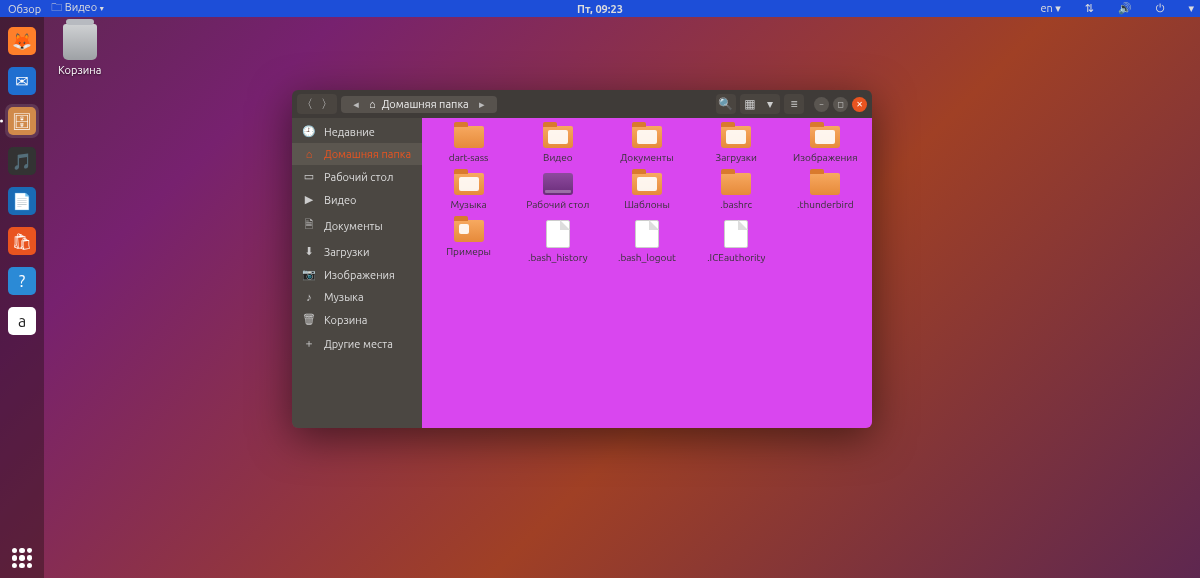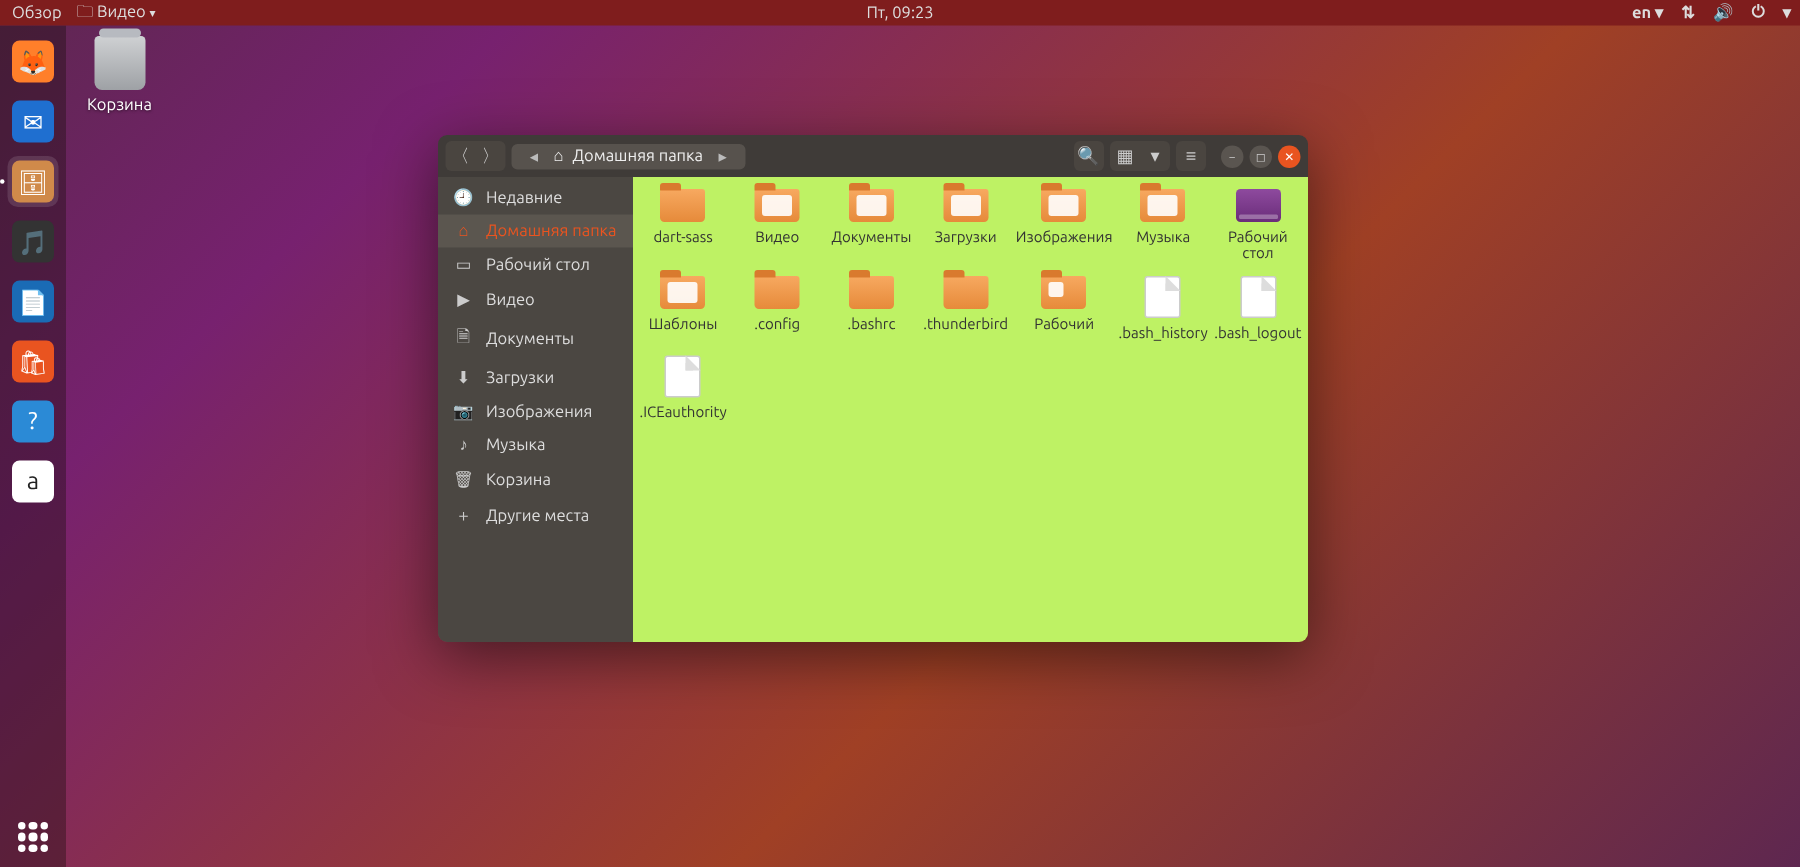--- a/index.html
+++ b/index.html
@@ -1,24 +1,24 @@
 <!DOCTYPE html>
 <html><head>
 <meta charset="utf-8">
 <style>
 * { margin: 0; padding: 0; box-sizing: border-box; font-family: Ubuntu, "Segoe UI", sans-serif; }
 body { width: 1200px; height: 578px; overflow: hidden; background: linear-gradient(135deg, #5e2750 0%, #77216f 20%, #a04025 60%, #5e2750 100%); position: relative; }
 
 
-.top-panel { height: 17px; background: #7f1d1d; color: #ddd; display: flex; align-items: center; font-size: 11px; position: relative; z-index: 100; }
+.top-panel { height: 17px; background: #1d4ed8; color: #ddd; display: flex; align-items: center; font-size: 11px; position: relative; z-index: 100; }
 .top-panel-left { position: absolute; left: 6px; display: flex; align-items: center; gap: 6px; }
 .top-panel-left .menu-item { cursor: pointer; padding: 0 2px; }
 .top-panel-left .dropdown-arrow { font-size: 8px; }
-.top-panel-center { margin: 16px auto; font-weight: 400; }
-.top-panel-right { position: absolute; right: 6px; display: flex; align-items: flex-start; gap: 12px; font-weight: bold; }
+.top-panel-center { margin: 16px auto; font-weight: 700; }
+.top-panel-right { position: absolute; right: 6px; display: flex; align-items: flex-start; gap: 24px; }
 .top-panel-right .tray-item { font-size: 11px; cursor: pointer; }
 
 
 .dock { position: absolute; left: 0; top: 17px; bottom: 0; width: 44px; background: rgba(30,15,15,0.4); display: flex; flex-direction: column; align-items: center; padding-top: 4px; z-index: 50; }
 .dock-item { width: 34px; height: 34px; margin: 3px 0; border-radius: 7px; display: flex; align-items: center; justify-content: center; cursor: pointer; position: relative; }
 .dock-item.active { background: rgba(255,255,255,0.12); }
 .dock-item.active::before, .dock-item.running::before { content:""; position:absolute; left:-5px; top:50%; transform:translateY(-50%); width:3px; height:3px; background:#fff; border-radius:50%; }
 .dock-spacer { flex: 1; }
 .dock-apps { width: 20px; height: 20px; display: grid; grid-template: repeat(3,1fr)/repeat(3,1fr); gap: 2px; margin-bottom: 10px; cursor: pointer; }
 .dock-apps span { background: #fff; border-radius: 50%; }
@@ -43,21 +43,21 @@
 .win-ctrl { width:15px; height:15px; border-radius:50%; background:#5a5550; color:#ccc; font-size:8px; display:flex; align-items:center; justify-content:center; cursor:pointer; }
 .win-ctrl.close { background:#e95420; color:#fff; }
 
 .window-body { flex:1; display:flex; }
 .sidebar { width: 130px; background: #4b4742; color: #ddd; font-size: 11px; padding: 2px 0; }
 .sidebar-item { display:flex; align-items:center; gap:8px; padding: 5px 10px; cursor:pointer; }
 .sidebar-item.selected { background: #5b564f; color: #e95420; }
 .sidebar-item .sb-icon { width:14px; text-align:center; color:#ccc; font-size:11px; }
 .sidebar-item.selected .sb-icon { color:#e95420; }
 
-.file-grid { flex:1; background: #bef264; padding: 8px 2px; overflow:auto; display:grid; grid-template-columns: repeat(7, 1fr); align-content:start; row-gap: 10px; }
+.file-grid { flex:1; background: #d946ef; padding: 8px 2px; overflow:auto; display:grid; grid-template-columns: repeat(5, 1fr); align-content:start; row-gap: 10px; }
 .file-item { text-align:center; cursor:pointer; }
 .file-item .file-label { font-size: 10px; color:#333; word-wrap: break-word; line-height: 1.1; padding: 0 2px; }
 .folder-icon { width: 30px; height: 22px; margin: 0 auto 4px; background: linear-gradient(#f7a960,#e68a3a); border-radius: 2px 2px 3px 3px; position:relative; }
 .folder-icon::before { content:""; position:absolute; top:-4px; left:0; width:14px; height:5px; background:#d97a2e; border-radius:2px 2px 0 0; }
 .folder-icon.emblem::after { content:""; position:absolute; inset:4px 5px; background:#fff; border-radius:2px; opacity:0.9; }
 .file-icon { width: 24px; height: 28px; margin: 0 auto 4px; background: #fff; border:1px solid #ccc; border-radius:2px; position:relative; }
 .file-icon::before { content:""; position:absolute; right:-1px; top:-1px; border:5px solid transparent; border-left-color:#ddd; border-bottom-color:#ddd; }
 .desktop-folder { width:30px; height:22px; margin:0 auto 4px; background:linear-gradient(#8e4a9e,#6a2d7a); border-radius:3px; position:relative; }
 .desktop-folder::after { content:""; position:absolute; bottom:2px; left:2px; right:2px; height:3px; background:rgba(255,255,255,0.3); border-radius:1px; }
 .link-badge::after { content:"↗"; position:absolute; right:-3px; bottom:-3px; background:#333; color:#fff; width:10px; height:10px; font-size:8px; border-radius:2px; display:flex; align-items:center; justify-content:center; }
@@ -232,33 +232,29 @@
         <div class="file-item">
           <div class="desktop-folder"></div>
           <div class="file-label">Рабочий стол</div>
         </div>
         <div class="file-item">
           <div class="folder-icon emblem"></div>
           <div class="file-label">Шаблоны</div>
         </div>
         <div class="file-item">
           <div class="folder-icon"></div>
-          <div class="file-label">.config</div>
-        </div>
-        <div class="file-item">
-          <div class="folder-icon"></div>
           <div class="file-label">.bashrc</div>
         </div>
         <div class="file-item">
           <div class="folder-icon"></div>
           <div class="file-label">.thunderbird</div>
         </div>
         <div class="file-item">
           <div class="folder-icon emblem link-badge" style="position: relative;"></div>
-          <div class="file-label">Рабочий</div>
+          <div class="file-label">Примеры</div>
         </div>
         <div class="file-item">
           <div class="file-icon"></div>
           <div class="file-label">.bash_history</div>
         </div>
         <div class="file-item">
           <div class="file-icon"></div>
           <div class="file-label">.bash_logout</div>
         </div>
         <div class="file-item">

